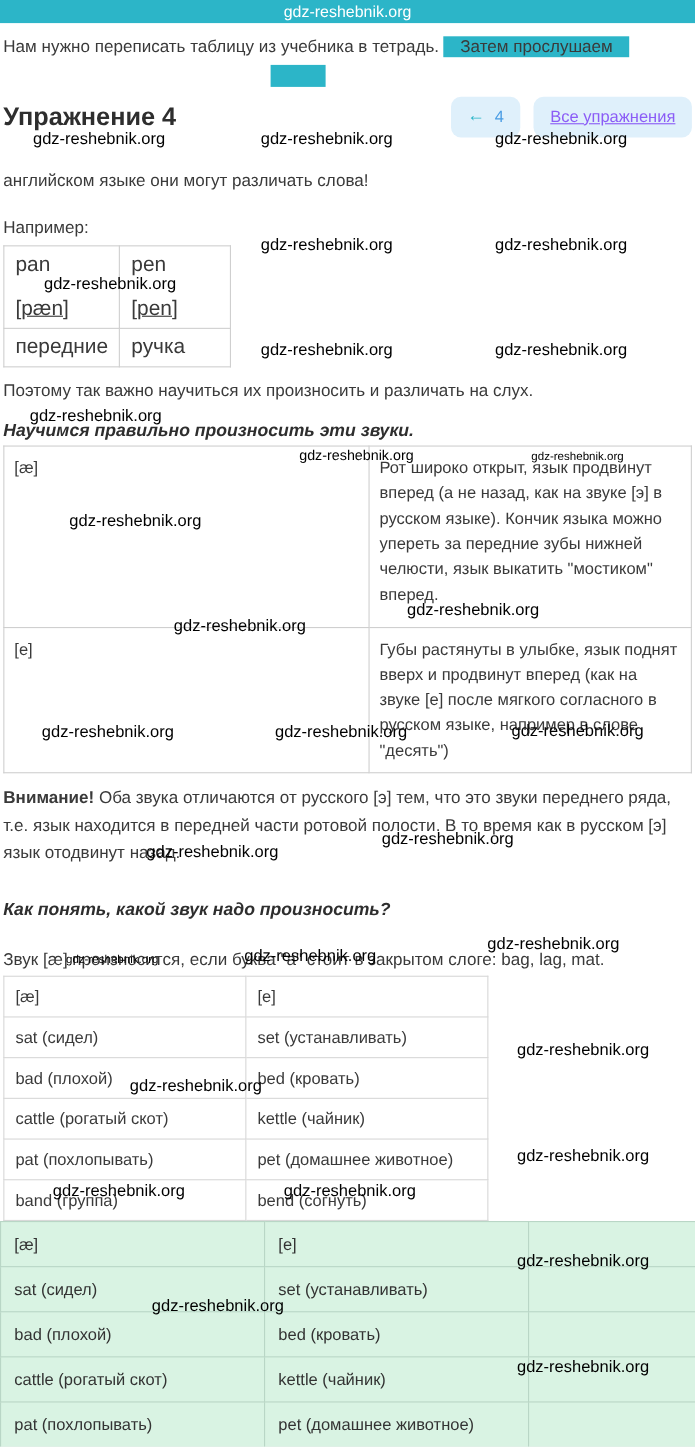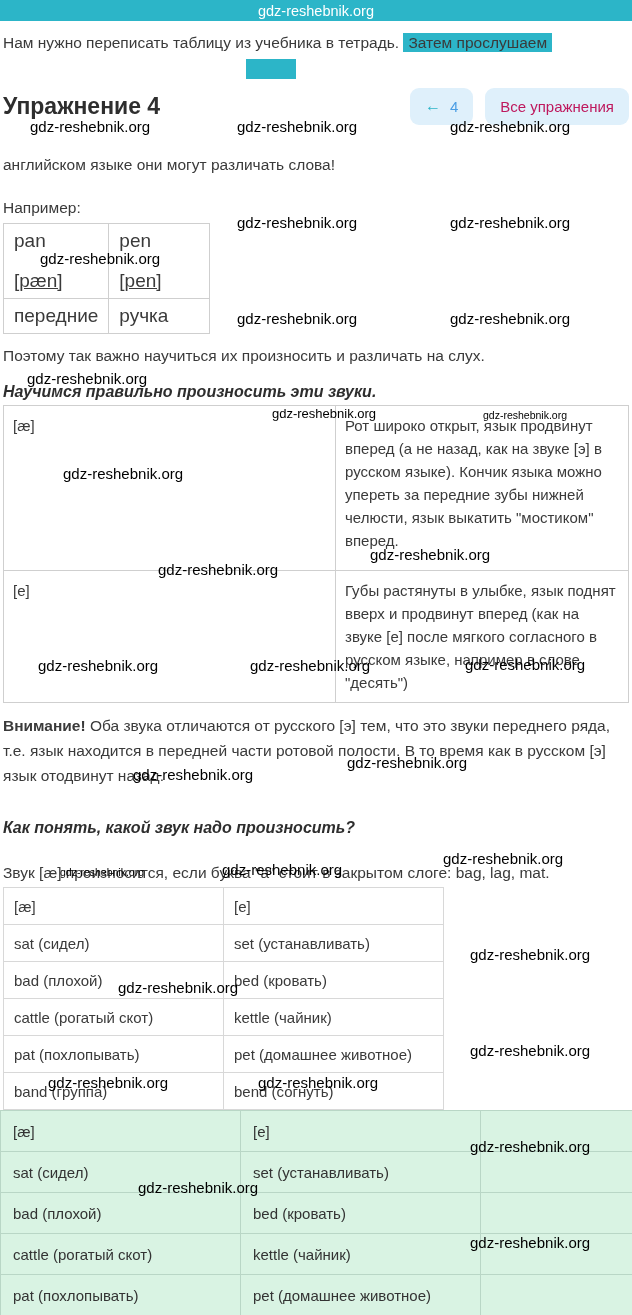--- a/index.html
+++ b/index.html
@@ -12,31 +12,31 @@
   .wm{position:absolute;font-size:15px;color:#000;white-space:nowrap;z-index:5;}
   .wm-md{font-size:13px;}
   .wm-sm{font-size:10.5px;}
 
   
   .topbar{height:21px;background:#2cb5c8;display:flex;align-items:center;justify-content:center;}
   .topbar .wm-top{color:#fff;font-size:14.5px;}
 
   p{margin:0;font-size:15.5px;line-height:25px;}
   .intro{margin-top:9px;}
-  .hl{background:#2cb5c8;padding:1px 5px;}
+  .hl{background:#2cb5c8;padding:1px 15px;}
   .hl-block{width:50px;height:20px;background:#2cb5c8;margin:4px 0 0 243px;}
 
   .ex-header{display:flex;justify-content:space-between;align-items:center;margin-top:8px;height:38px;}
   .ex-header h1{font-size:23px;margin:0;color:#2e2e2e;font-weight:bold;}
   .btns{display:flex;gap:12px;align-items:center;}
   .btn{background:#dff0fb;border:none;border-radius:9px;padding:10px 15px;font-size:15px;
        font-family:inherit;cursor:pointer;display:flex;align-items:center;gap:9px;}
   .btn .arrow{color:#2cb5c8;font-size:16px;line-height:1;}
   .btn .num{color:#4a9de4;}
-  .btn-all{color:#be185d;}
+  .btn-all{color:#8b5cf6;text-decoration:underline;}
 
   .p-line1{margin-top:27px;}
   .p-example{margin-top:18px;}
 
   .pan-table{border-collapse:collapse;margin-top:3px;font-size:19px;}
   .pan-table td{border:1px solid #cfcfcf;padding:8px 10px;vertical-align:top;width:80px;line-height:18px;}
   .pan-line2{margin-top:22px;text-decoration:underline;}
 
   .p3{margin-top:9px;}
   .h-bi{font-size:16px;font-weight:bold;font-style:italic;margin-top:15px;line-height:17px;color:#2e2e2e;}

